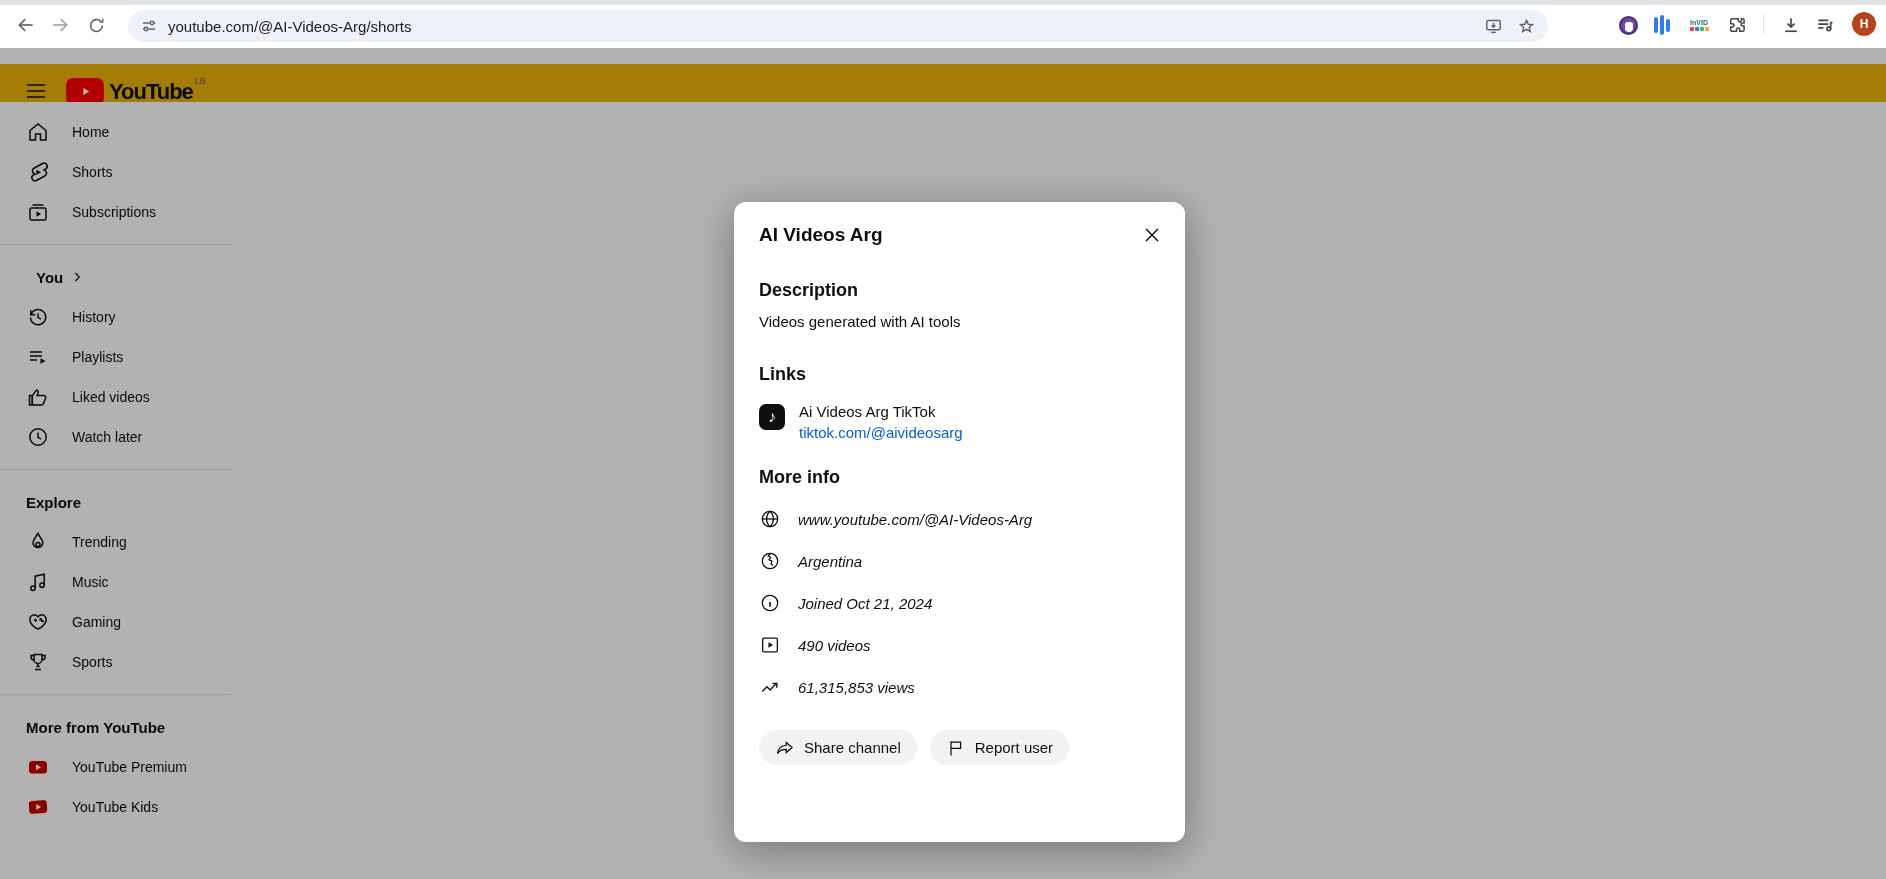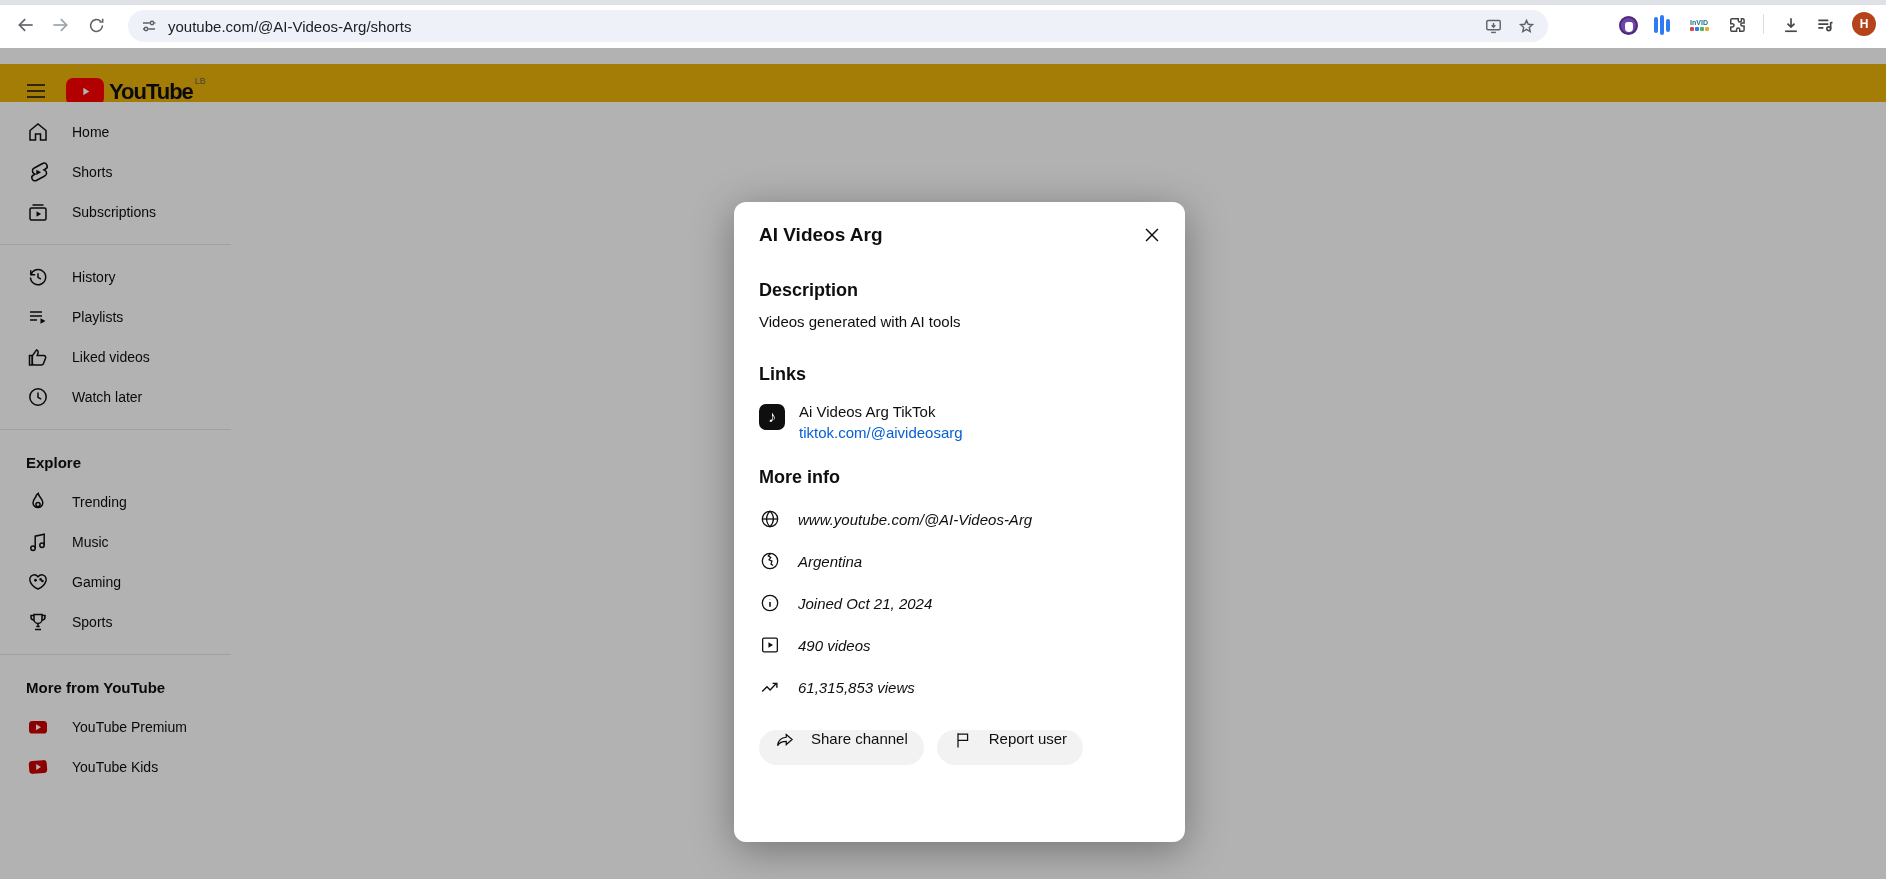--- a/index.html
+++ b/index.html
@@ -104,21 +104,21 @@
   .mh { font-size:18px; font-weight:600; margin-top:34px; }
   .mbody { font-size:15px; margin-top:12px; color:#0f0f0f; }
   .linkrow { display:flex; margin-top:16px; gap:14px; cursor:pointer; }
   .tticon { width:26px; height:26px; border-radius:7px; background:#0f0f0f; color:#fff; display:flex; align-items:center; justify-content:center; font-size:16px; margin-top:3px; }
   .linktitle { font-size:15px; font-weight:500; line-height:21px; }
   .linkurl { font-size:15px; color:#065fd4; line-height:21px; }
   .inforow { display:flex; align-items:center; height:42px; gap:17px; }
   .inforow .itx { font-size:15px; }
   .infolist { margin-top:10px;font-style:italic; }
   .mbtns { display:flex; gap:13px; margin-top:22px; }
-  .mbtn { height:35px; padding:0 16px; border-radius:18px; background:#f2f2f2; display:flex; gap:16px; font-size:15px; font-weight:500; cursor:pointer; }
+  .mbtn { height:35px; padding:0 16px; border-radius:18px; background:#f2f2f2; display:flex; align-items:center; gap:9px; font-size:15px; font-weight:500; cursor:pointer; }
 </style>
 </head>
 <body>
 
 <div class="toolbar">
   <div class="tabstrip"></div>
   <div class="navbtn" style="left:13px">
     <svg width="20" height="20" viewBox="0 0 24 24" fill="none" stroke="#5f6368" stroke-width="2">
         <path d="M20 12H5"></path>
         <path d="M11 5l-7 7 7 7"></path>
@@ -253,20 +253,26 @@
   </div>
   <div class="srow">
     <svg width="24" height="24" viewBox="0 0 24 24" fill="none" stroke="#0f0f0f" stroke-width="1.5">
         <rect x="4" y="8" width="16" height="12" rx="1.5"></rect>
         <path d="M6.5 5h11"></path>
         <path d="M10.5 11.3l4.6 2.7-4.6 2.7z" fill="#0f0f0f" stroke="none"></path>
       </svg>
     <span>Subscriptions</span>
   </div>
   <div class="sdiv"></div>
+  <div class="shead" style="padding-left:36px">
+    <span>You</span>
+    <svg width="16" height="16" viewBox="0 0 24 24" fill="none" stroke="#0f0f0f" stroke-width="1.7">
+        <path d="M9.5 6l6 6-6 6"></path>
+      </svg>
+  </div>
   <div class="srow">
     <svg width="24" height="24" viewBox="0 0 24 24" fill="none" stroke="#0f0f0f" stroke-width="1.5">
         <path d="M4.8 5.3v4.4h4.4"></path>
         <path d="M4.9 9.7a7.6 7.6 0 1 1-.4 2.8"></path>
         <path d="M12 8.2v4.2l2.9 1.8"></path>
       </svg>
     <span>History</span>
   </div>
   <div class="srow">
     <svg width="24" height="24" viewBox="0 0 24 24" fill="none" stroke="#0f0f0f" stroke-width="1.5">

